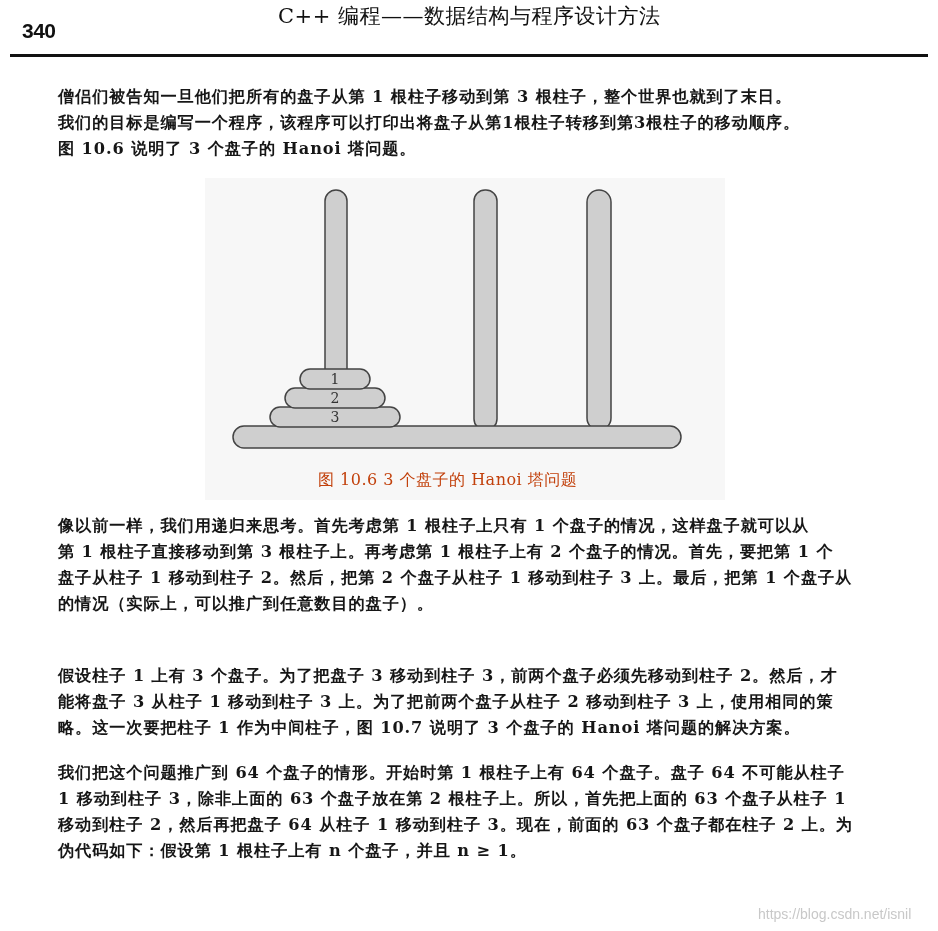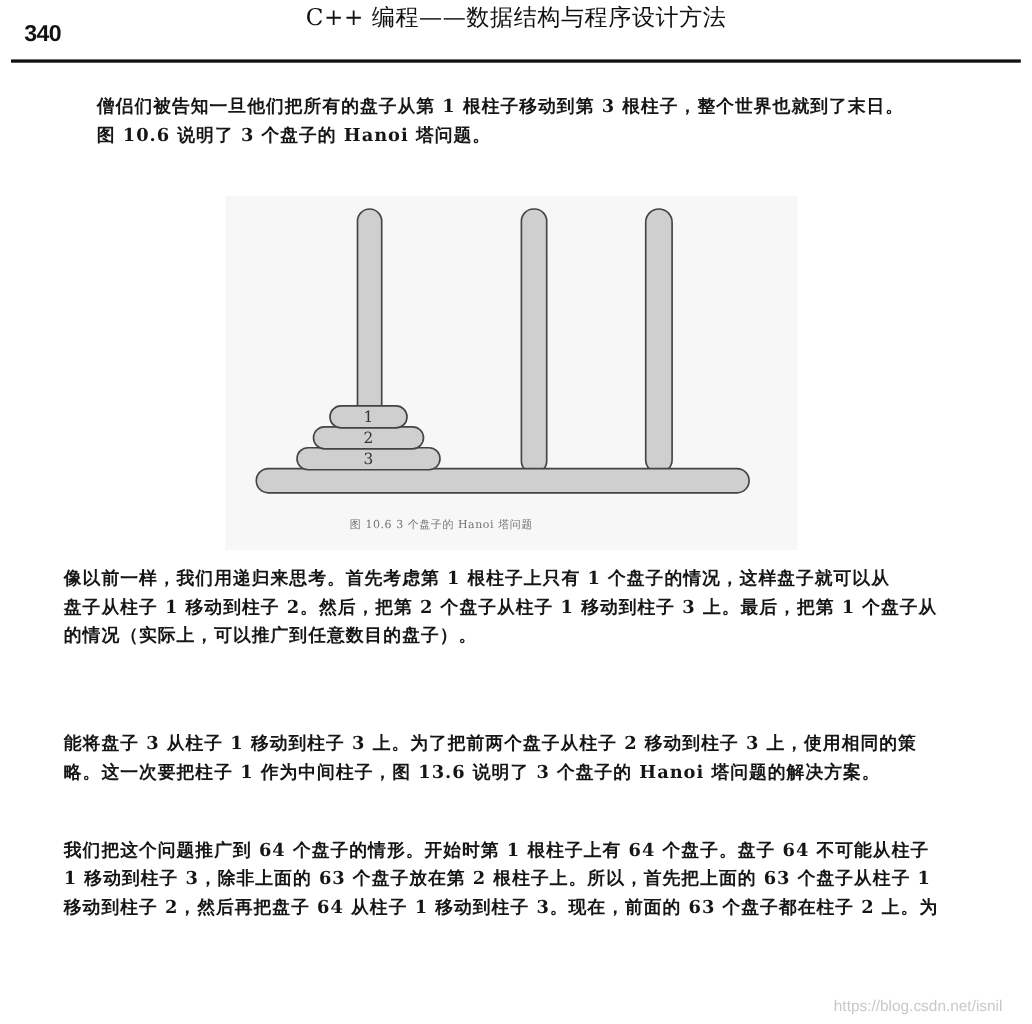--- a/index.html
+++ b/index.html
@@ -24,39 +24,40 @@
     position: absolute; left: 58px; width: 845px;
     font-size: 16.2px; line-height: 26px; font-weight: bold;
     color: #161616; letter-spacing: 0.9px; white-space: nowrap;
   }
   .para .line { display: block; height: 26px; }
 
   .figure { position: absolute; left: 205px; top: 178px; width: 520px; height: 322px; background: #f7f7f7; }
   .figure svg { position: absolute; left: 0; top: 0; }
   .caption {
     position: absolute; left: 318px; top: 470px;
-    font-size: 10px; color: #737373; letter-spacing: 0.5px; white-space: nowrap;
+    font-size: 16px; color: #c2410c; letter-spacing: 0.5px; white-space: nowrap;
   }
   .watermark {
     position: absolute; left: 758px; top: 906px;
     font-family: "Liberation Sans", "DejaVu Sans", sans-serif;
     font-size: 14px; color: #c8c8c8; white-space: nowrap;
   }
 </style>
 </head>
 <body>
 
 <div class="page-header">
   <span class="page-number">340</span>
   <span class="running-title">C++ 编程——数据结构与程序设计方法</span>
   <div class="rule" style="width:918px;"></div>
 </div>
 
-<div class="para" style="top:84px;margin-left:30px;">
+<div class="para" style="top:84px;">
   <span class="line">僧侣们被告知一旦他们把所有的盘子从第 1 根柱子移动到第 3 根柱子，整个世界也就到了末日。</span>
+  <span class="line">我们的目标是编写一个程序，该程序可以打印出将盘子从第1根柱子转移到第3根柱子的移动顺序。</span>
   <span class="line">图 10.6 说明了 3 个盘子的 Hanoi 塔问题。</span>
 </div>
 
 <div class="figure">
   <svg width="520" height="322" viewBox="0 0 520 322">
 
     <rect x="120" y="12" width="22" height="200" rx="11" ry="11" fill="#cfcfcf" stroke="#444" stroke-width="1.5"></rect>
     <rect x="269" y="12" width="23" height="240" rx="11" ry="11" fill="#cfcfcf" stroke="#444" stroke-width="1.5"></rect>
     <rect x="382" y="12" width="24" height="240" rx="12" ry="12" fill="#cfcfcf" stroke="#444" stroke-width="1.5"></rect>
 
@@ -67,28 +68,31 @@
     <rect x="95" y="191" width="70" height="20" rx="10" ry="10" fill="#cfcfcf" stroke="#444" stroke-width="1.5"></rect>
     <text x="130" y="206" text-anchor="middle" font-family="DejaVu Serif, serif" font-size="14" fill="#333">1</text>
     <text x="130" y="225" text-anchor="middle" font-family="DejaVu Serif, serif" font-size="14" fill="#333">2</text>
     <text x="130" y="244" text-anchor="middle" font-family="DejaVu Serif, serif" font-size="14" fill="#333">3</text>
   </svg>
   <span class="caption" style="left:113px; top:292px; position:absolute;">图 10.6   3 个盘子的 Hanoi 塔问题</span>
 </div>
 
 <div class="para" style="top:513px;">
   <span class="line">像以前一样，我们用递归来思考。首先考虑第 1 根柱子上只有 1 个盘子的情况，这样盘子就可以从</span>
+  <span class="line">第 1 根柱子直接移动到第 3 根柱子上。再考虑第 1 根柱子上有 2 个盘子的情况。首先，要把第 1 个</span>
   <span class="line">盘子从柱子 1 移动到柱子 2。然后，把第 2 个盘子从柱子 1 移动到柱子 3 上。最后，把第 1 个盘子从</span>
   <span class="line">的情况（实际上，可以推广到任意数目的盘子）。</span>
 </div>
 
 <div class="para" style="top:663px;">
+  <span class="line">假设柱子 1 上有 3 个盘子。为了把盘子 3 移动到柱子 3，前两个盘子必须先移动到柱子 2。然后，才</span>
   <span class="line">能将盘子 3 从柱子 1 移动到柱子 3 上。为了把前两个盘子从柱子 2 移动到柱子 3 上，使用相同的策</span>
-  <span class="line">略。这一次要把柱子 1 作为中间柱子，图 13.6 说明了 3 个盘子的 Hanoi 塔问题的解决方案。</span>
+  <span class="line">略。这一次要把柱子 1 作为中间柱子，图 10.7 说明了 3 个盘子的 Hanoi 塔问题的解决方案。</span>
 </div>
 
 <div class="para" style="top:760px;">
   <span class="line">我们把这个问题推广到 64 个盘子的情形。开始时第 1 根柱子上有 64 个盘子。盘子 64 不可能从柱子</span>
   <span class="line">1 移动到柱子 3，除非上面的 63 个盘子放在第 2 根柱子上。所以，首先把上面的 63 个盘子从柱子 1</span>
   <span class="line">移动到柱子 2，然后再把盘子 64 从柱子 1 移动到柱子 3。现在，前面的 63 个盘子都在柱子 2 上。为</span>
+  <span class="line">伪代码如下：假设第 1 根柱子上有 n 个盘子，并且 n ≥ 1。</span>
 </div>
 
 <span class="watermark">https://blog.csdn.net/isnil</span>
 
 </body></html>

